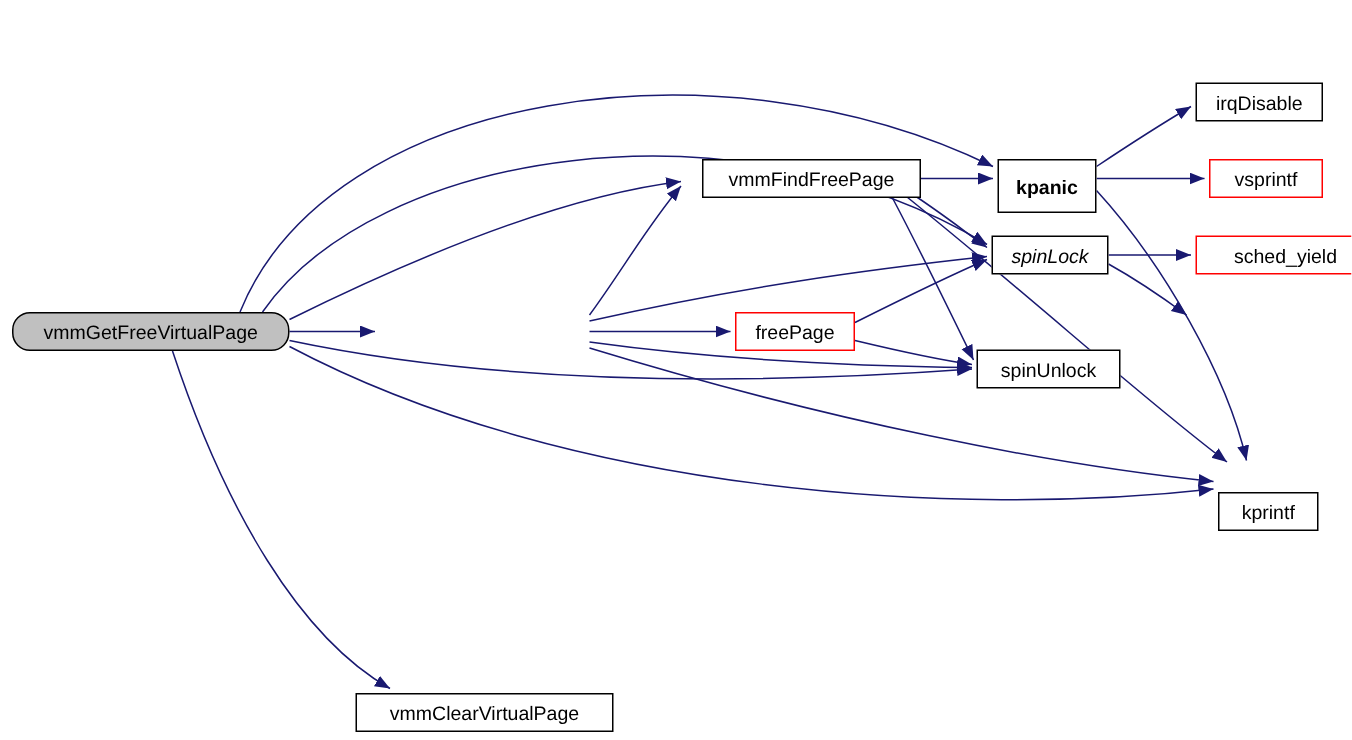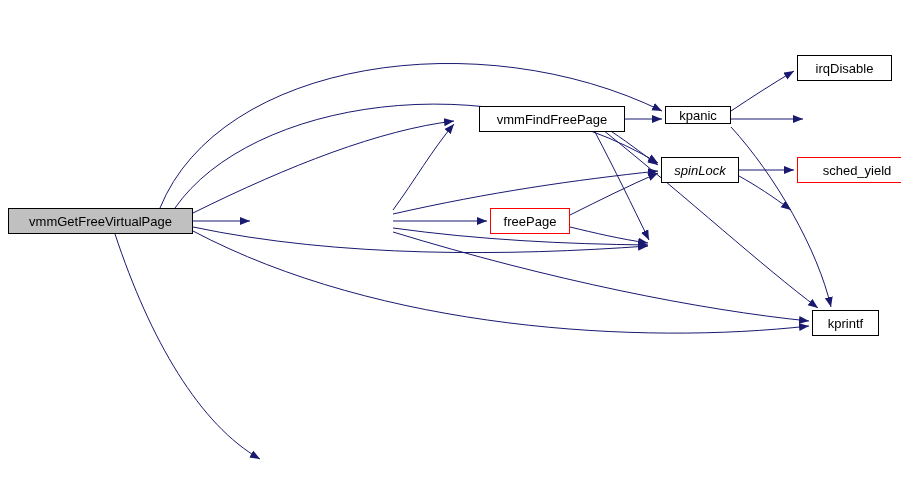--- a/index.html
+++ b/index.html
@@ -30,20 +30,21 @@
     line-height: 1;
     display: flex;
     align-items: center;
     justify-content: center;
     white-space: nowrap;
     cursor: pointer;
     z-index: 2;
   }
   .node.focus {
     background: #c0c0c0;
+    border-radius: 12px;
   }
   .node.truncated {
     border-color: #ff0000;
   }
 </style>
 </head>
 <body>
 
 <div id="stage">
     <svg width="901" height="493" class="edge-layer">
@@ -70,20 +71,23 @@
       <path d="M603,130 C690,200 762,266 818,308" fill="none" stroke="#191970" stroke-width="1" marker-end="url(#arrow)"></path>
       <path d="M570,215 C600,200 628,186 658,173" fill="none" stroke="#191970" stroke-width="1" marker-end="url(#arrow)"></path>
       <path d="M570,227 C595,233 620,239 648,243" fill="none" stroke="#191970" stroke-width="1" marker-end="url(#arrow)"></path>
       <path d="M731,111 C752,97 772,84 794,71" fill="none" stroke="#191970" stroke-width="1" marker-end="url(#arrow)"></path>
       <path d="M731,119 L803,119" fill="none" stroke="#191970" stroke-width="1" marker-end="url(#arrow)"></path>
       <path d="M731,127 C775,175 818,250 831,307" fill="none" stroke="#191970" stroke-width="1" marker-end="url(#arrow)"></path>
       <path d="M739,170 L794,170" fill="none" stroke="#191970" stroke-width="1" marker-end="url(#arrow)"></path>
       <path d="M739,176 C757,186 772,196 791,210" fill="none" stroke="#191970" stroke-width="1" marker-end="url(#arrow)"></path>
     </svg>
     <div class="node focus" style="left: 8px; top: 208px; width: 185px; height: 26px;">vmmGetFreeVirtualPage</div>
-    <div class="node" style="left: 479px; top: 106px; width: 146px; height: 26px;">vmmFindFreePage</div>
+    <div class="node" style="left: 468px; top: 106px; width: 146px; height: 26px;">vmmFindFreePage</div>
     <div class="node truncated" style="left: 490px; top: 208px; width: 80px; height: 26px;">freePage</div>
-    <div class="node" style="left: 665px; top: 106px; width: 66px; height: 18px;">kpanic</div>
+    <div class="node" style="left: 665px; top: 106px; width: 66px; height: 36px; font-weight: bold;">kpanic</div>
     <div class="node" style="left: 661px; top: 157px; width: 78px; height: 26px; font-style: italic;">spinLock</div>
-    <div class="node" style="left: 797px; top: 55px; width: 95px; height: 26px;">irqDisable</div>
+    <div class="node" style="left: 651px; top: 233px; width: 96px; height: 26px;">spinUnlock</div>
+    <div class="node" style="left: 797px; top: 55px; width: 85px; height: 26px;">irqDisable</div>
+    <div class="node truncated" style="left: 806px; top: 106px; width: 76px; height: 26px;">vsprintf</div>
     <div class="node truncated" style="left: 797px; top: 157px; width: 120px; height: 26px;">sched_yield</div>
-    <div class="node" style="left: 812px; top: 310px; width: 67px; height: 26px;">kprintf</div>
+    <div class="node" style="left: 812px; top: 328px; width: 67px; height: 26px;">kprintf</div>
+    <div class="node" style="left: 237px; top: 462px; width: 172px; height: 26px;">vmmClearVirtualPage</div>
   </div>
 
 </body></html>

